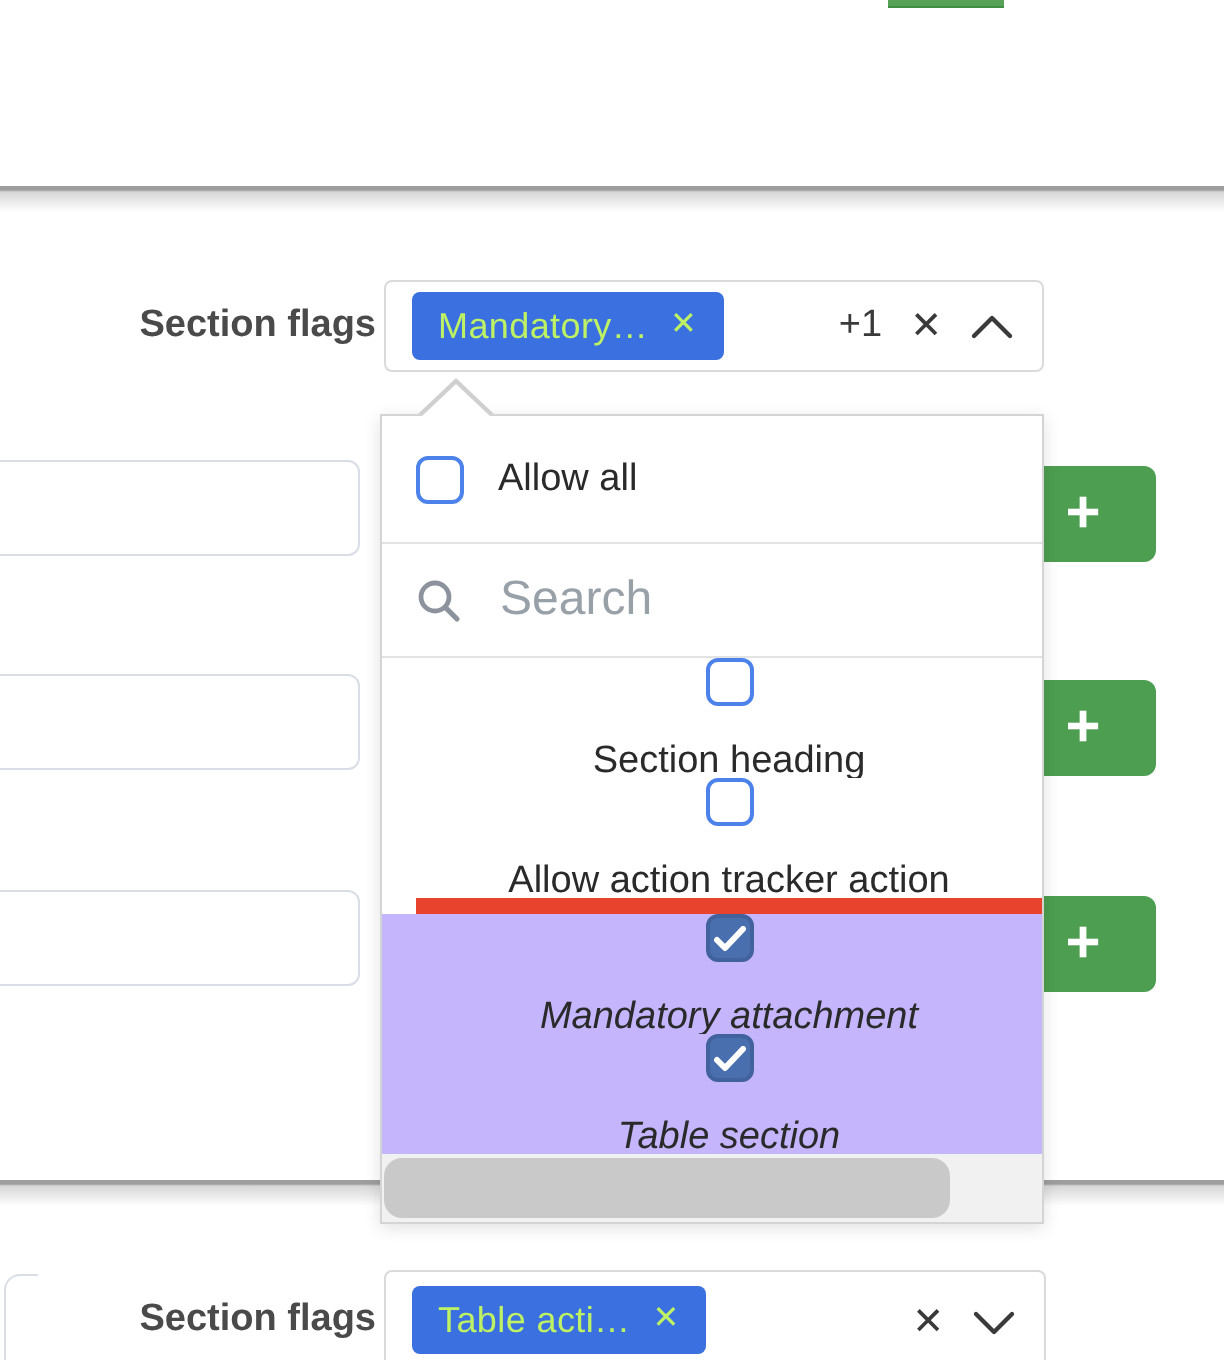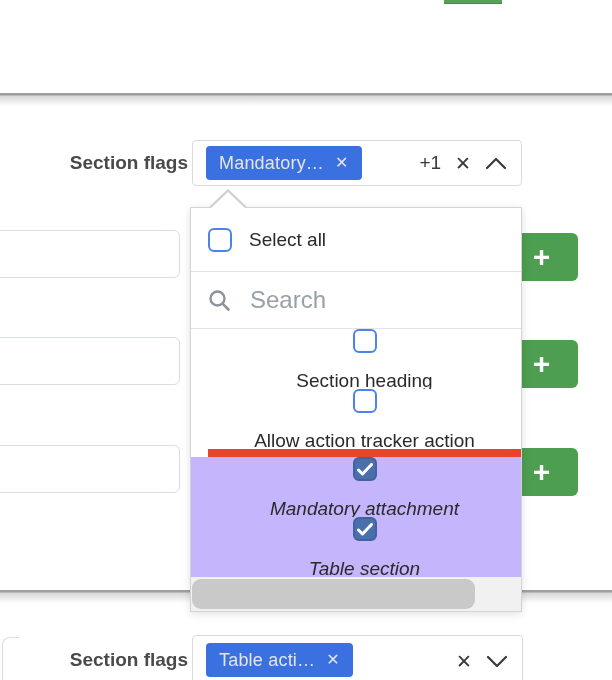--- a/index.html
+++ b/index.html
@@ -40,21 +40,21 @@
     position:absolute;left:0;width:188px;text-align:right;
     font-size:19px;font-weight:bold;color:#4a4a4a;z-index:2;
   }
   .select-control{
     position:absolute;left:192px;background:#fff;border:1px solid #dadada;
     border-radius:4px;box-sizing:border-box;display:flex;align-items:center;
     padding:0 14px 0 13px;z-index:3;
   }
   .chip{
     display:inline-flex;align-items:center;gap:11px;height:34px;padding:0 13px;
-    border-radius:4px;color:#e5e5e5;font-size:18px;letter-spacing:.2px;cursor:pointer;
+    border-radius:4px;color:#bef264;font-size:18px;letter-spacing:.2px;cursor:pointer;
   }
   .chip .chip-x{font-size:16px;line-height:1;cursor:pointer;}
   .ctrl-right{display:flex;align-items:center;gap:14px;margin-left:auto;color:#3a3a3a;}
   .ctrl-count{font-size:19px;}
   .ctrl-x{font-size:19px;cursor:pointer;}
   .ctrl-chev{display:flex;align-items:center;cursor:pointer;}
   
   .panel{
     position:absolute;left:190px;top:207px;width:332px;height:405px;background:#fff;
     border:1px solid #d4d4d4;box-sizing:border-box;z-index:5;
@@ -145,21 +145,21 @@
 
   <div class="caret-outer"></div>
   <div class="caret-inner"></div>
 
   <div class="panel">
 
     <div class="panel-row row-selectall">
       <span class="cbx unchecked">
         
       </span>
-      <span>Select all</span>
+      <span>Allow all</span>
     </div>
 
     <div class="panel-div"></div>
 
     <div class="row-search">
       <svg class="icon-svg" width="23" height="23" viewBox="0 0 23 23">
         <circle cx="9.5" cy="9.5" r="7" fill="none" stroke="#8d939c" stroke-width="2.4"></circle>
         <line x1="14.8" y1="14.8" x2="20.5" y2="20.5" stroke="#8d939c" stroke-width="2.6" stroke-linecap="round"></line>
       </svg>
       <input class="search-input" type="text" placeholder="Search" style="">

